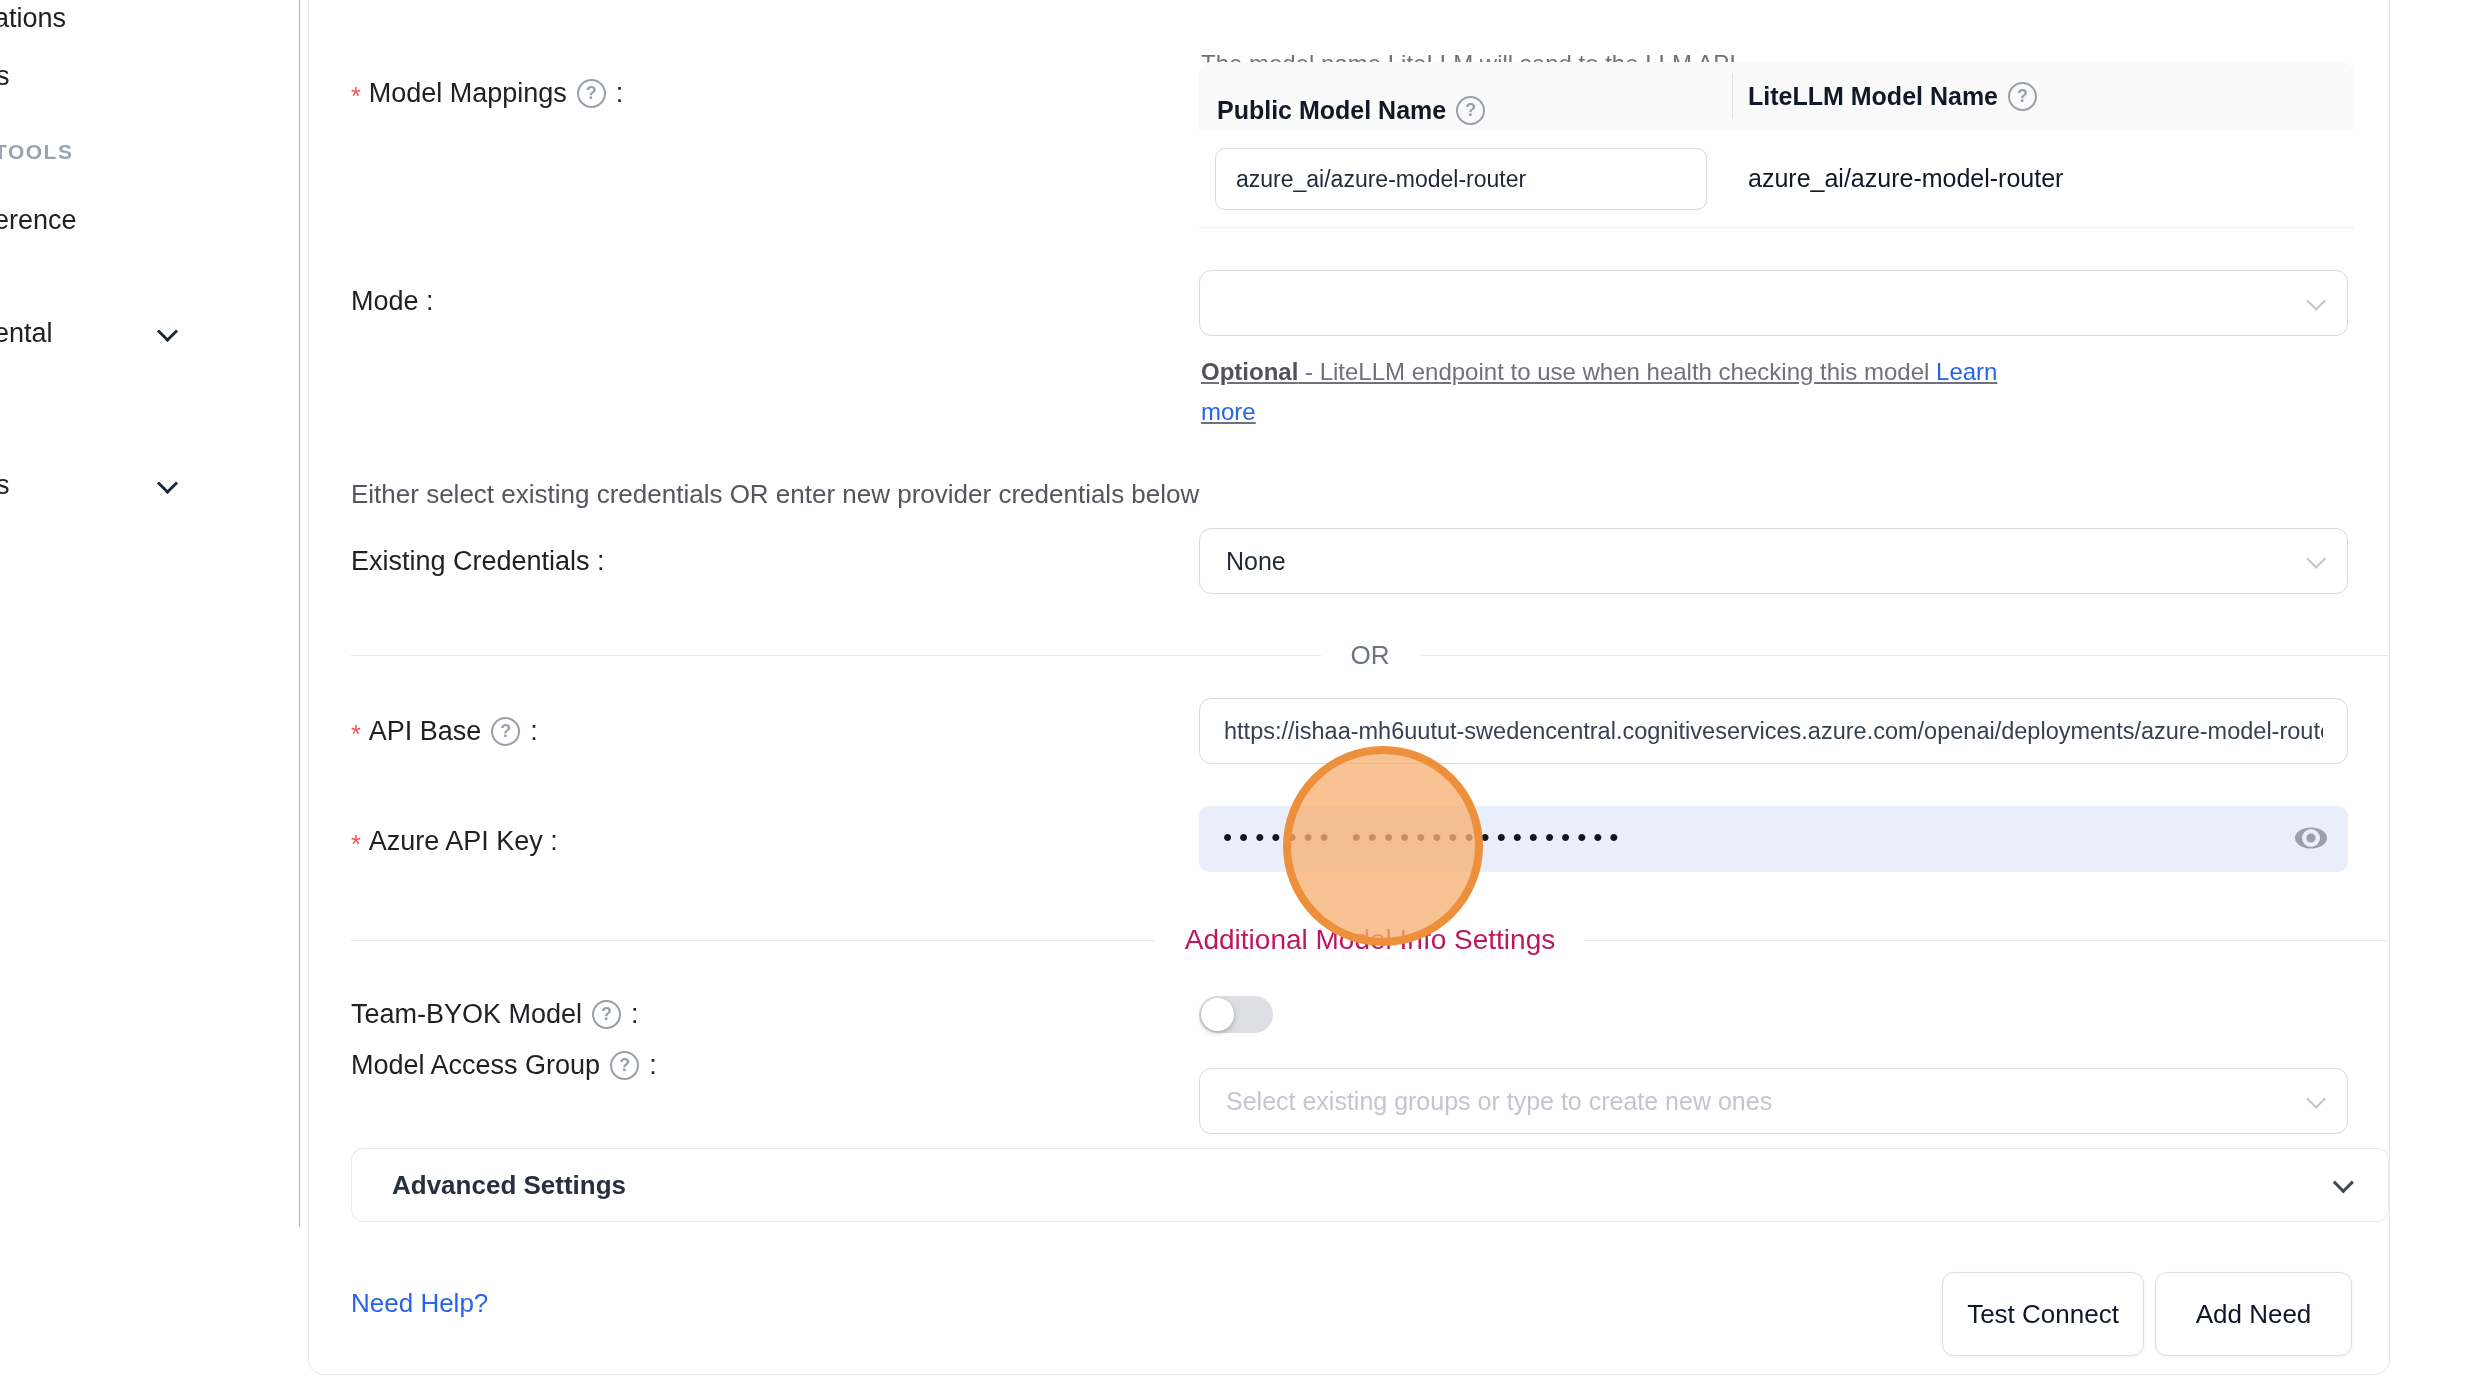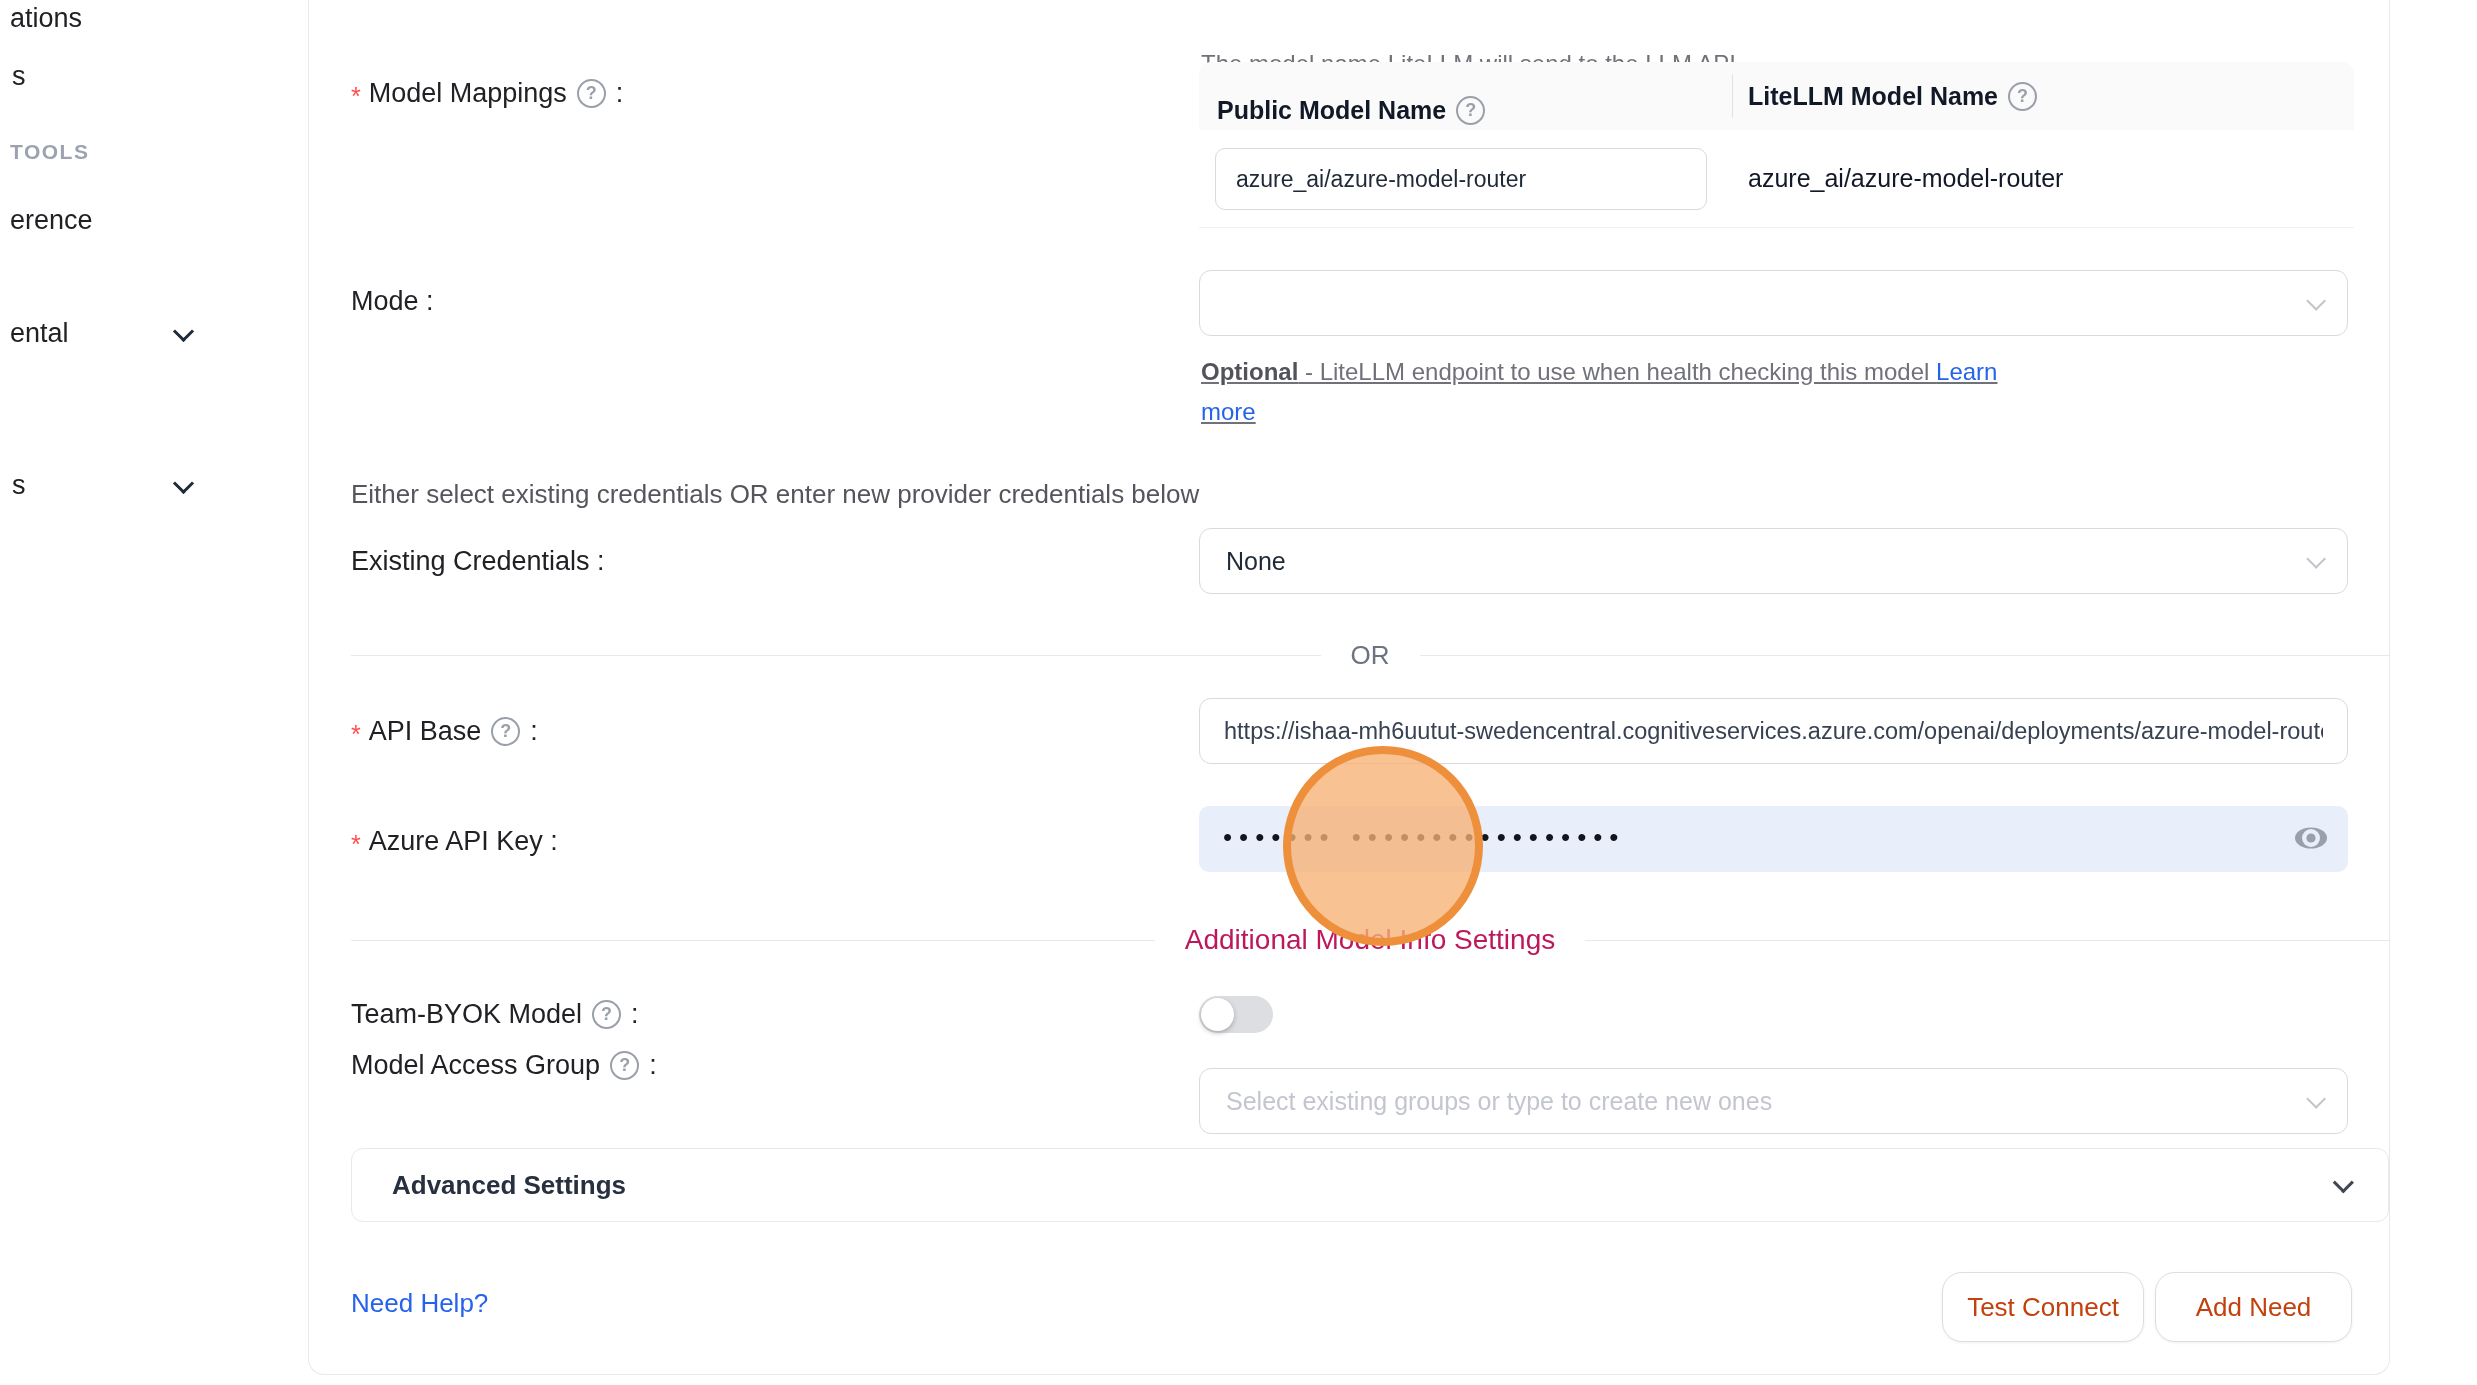--- a/index.html
+++ b/index.html
@@ -1,20 +1,20 @@
 <!DOCTYPE html>
 <html><head>
 <meta charset="utf-8">
 <style>
   * { margin:0; padding:0; box-sizing:border-box; }
   html,body { width:2477px; height:1385px; background:#fff; font-family:"Liberation Sans","DejaVu Sans",sans-serif; color:#1f2937; overflow:hidden; }
   .page { position:relative; width:2477px; height:1385px; }
 
   
-  .sidebar { position:absolute; left:16px; top:0; width:300px; height:1227px; background:#fff; border-right:1px solid #eab308; }
+  .sidebar { position:absolute; left:0; top:0; width:300px; height:1227px; background:#fff; border-right:1px solid #eab308; }
   .side-item { position:absolute; left:0; font-size:27px; color:#202124; white-space:nowrap; cursor:pointer; }
   .side-section { position:absolute; left:0; font-size:21px; font-weight:600; letter-spacing:1.5px; color:#9ca3af; }
   .chev { display:inline-block; width:15px; height:15px; border-right:3.5px solid #1f2937; border-bottom:3.5px solid #1f2937; transform:rotate(45deg); }
   .side-chev { position:absolute; left:160px; }
 
   
   .card { position:absolute; left:308px; top:0; width:2082px; height:1375px; background:#fff;
           border:1px solid #e9e9ec; border-top:none; border-radius:0 0 16px 16px; }
 
   .label-col { position:absolute; left:42px; font-size:27px; color:#202124; display:flex; align-items:center; white-space:nowrap; }
@@ -76,22 +76,22 @@
 
   
   .adv-box { position:absolute; left:42px; top:1148px; width:2038px; height:74px; border:1.5px solid #e9e9ec; border-radius:12px;
              display:flex; align-items:center; padding:0 40px; cursor:pointer; background:#fff;gap:44px; }
   .adv-box .adv-label { font-size:26px; font-weight:700; color:#26303e; }
   .adv-chev { margin-left:auto; width:15px; height:15px; border-right:3px solid #3f4654; border-bottom:3px solid #3f4654;
               transform:rotate(45deg) translateY(-4px); }
 
   .need-help { position:absolute; left:42px; top:1288px; font-size:26px; color:#2563eb; cursor:pointer; }
 
-  .btn { position:absolute; top:1272px; height:70px; background:#fff; border:1.5px solid #dcdee2; border-radius:20px;
-         font-size:26px; color:#c2410c; font-family:inherit; cursor:pointer; box-shadow:0 1px 3px rgba(0,0,0,0.06); }
+  .btn { position:absolute; top:1272px; height:84px; background:#fff; border:1.5px solid #dcdee2; border-radius:12px;
+         font-size:26px; color:#0f172a; font-family:inherit; cursor:pointer; box-shadow:0 1px 3px rgba(0,0,0,0.06); }
   .btn-test { left:1633px; width:202px; }
   .btn-add  { left:1846px; width:197px; }
 </style>
 </head>
 <body>
 
 <div class="page">
 
   <nav class="sidebar">
     <div class="side-item" style="top:3px; left:-6px;">ations</div>

